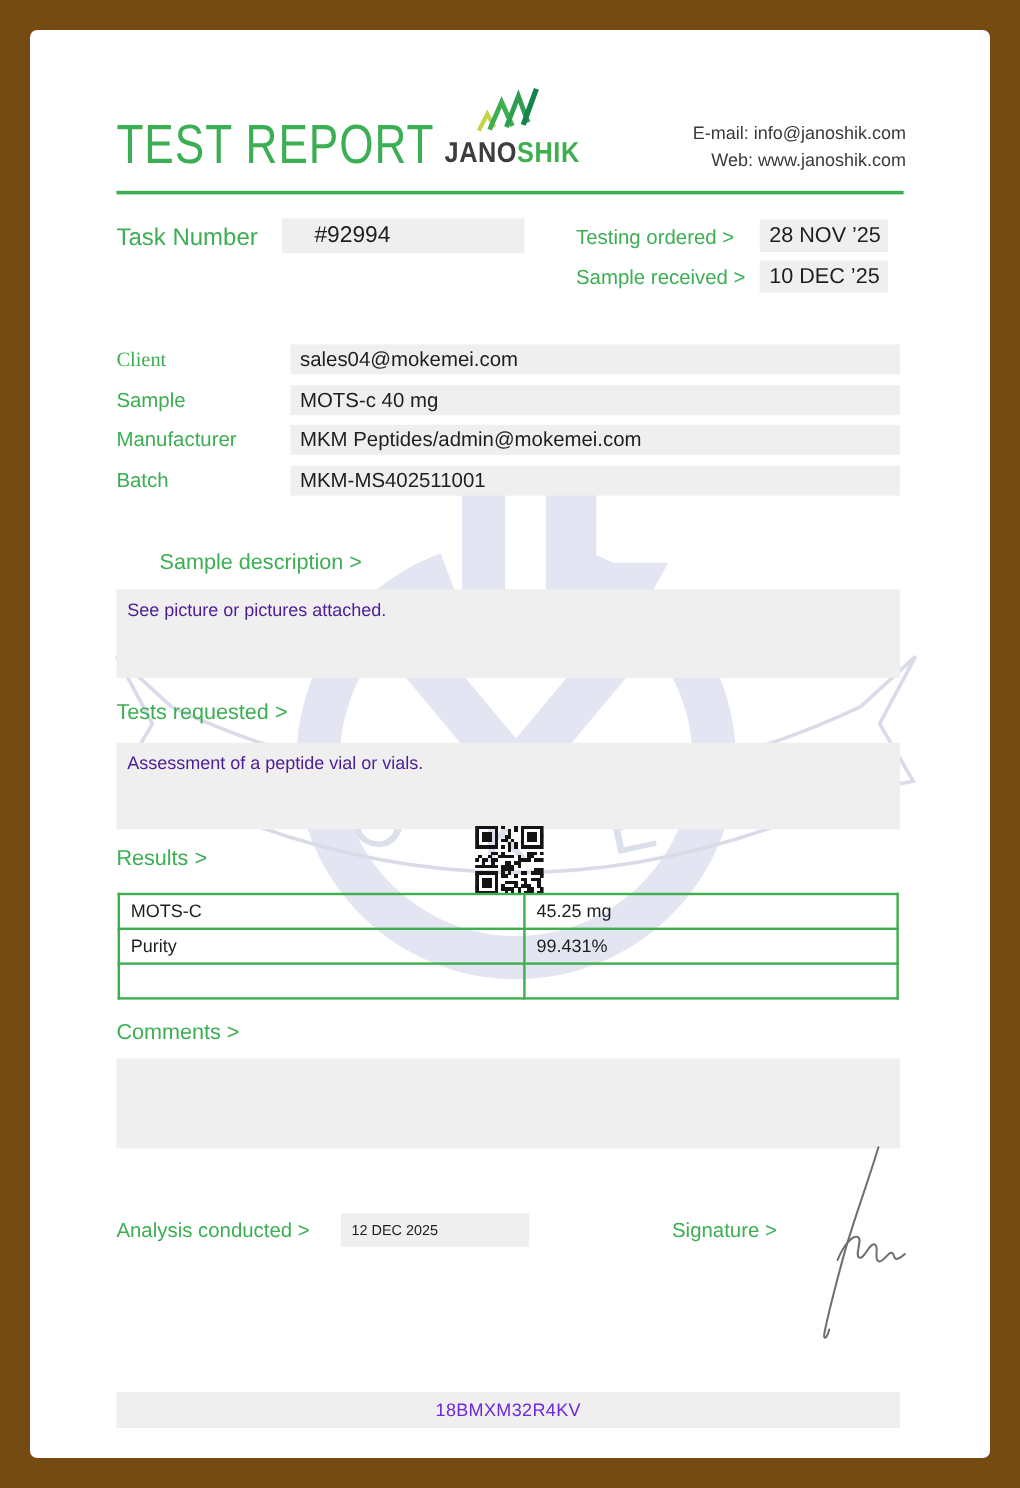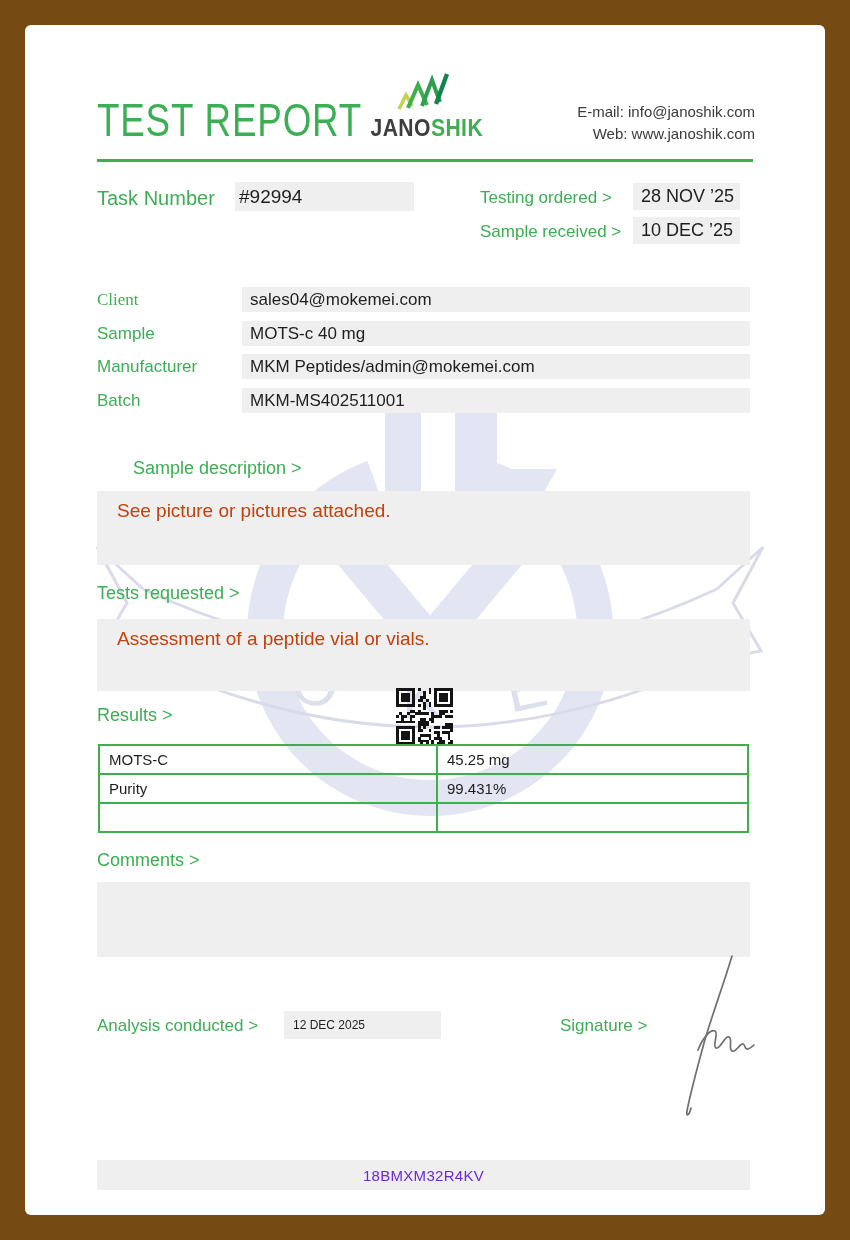--- a/index.html
+++ b/index.html
@@ -27,29 +27,29 @@
   .logo-text{
     font-size:24px;font-weight:700;letter-spacing:.5px;color:#3d3d3f;
     transform:scaleX(.88);transform-origin:center top;white-space:nowrap;margin-top:1px;
   }
   .logo-text .shik{color:#3fae4e;}
   .contact{right:70px;top:76px;text-align:right;font-size:15px;color:#3a3a3a;line-height:22px;white-space:nowrap;}
   .rule{left:72px;width:656px;top:134px;height:3px;background:#3cae53;}
   
   .task-label{left:72px;top:162px;font-size:20px;}
   .task-value{left:210px;top:157px;width:175px;height:29px;font-size:19px;color:#1e1e1e;
-    display:flex;align-items:center;padding-left:4px;}
+    display:flex;align-items:center;padding-left:27px;}
   .d-label{font-size:17px;white-space:nowrap;}
   .d-val{width:99px;height:27px;font-size:18px;color:#1e1e1e;display:flex;align-items:center;padding-left:8px;white-space:nowrap;}
   
   .i-label{left:72px;font-size:17px;}
   .i-val{left:217px;width:500px;height:25px;font-size:17px;color:#1e1e1e;display:flex;align-items:center;padding-left:8px;white-space:nowrap;}
   
   .heading{left:72px;font-size:18px;}
-  .secbox{left:72px;width:653px;font-size:19px;color:#c2410c;padding:9px 0 0 20px;box-sizing:border-box;}
+  .secbox{left:72px;width:653px;font-size:15px;color:#4c1d95;padding:9px 0 0 9px;box-sizing:border-box;}
   
   table.results{
     left:73px;top:719px;width:651px;border-collapse:collapse;
     font-size:15px;color:#1e1e1e;table-layout:fixed;
   }
   table.results td{
     border:2px solid #3fae4e;height:27px;padding:0 0 0 9px;vertical-align:middle;background:transparent;
   }
   table.results td:first-child{width:327px;}
   .qr{left:371px;top:663px;width:57px;height:57px;}

